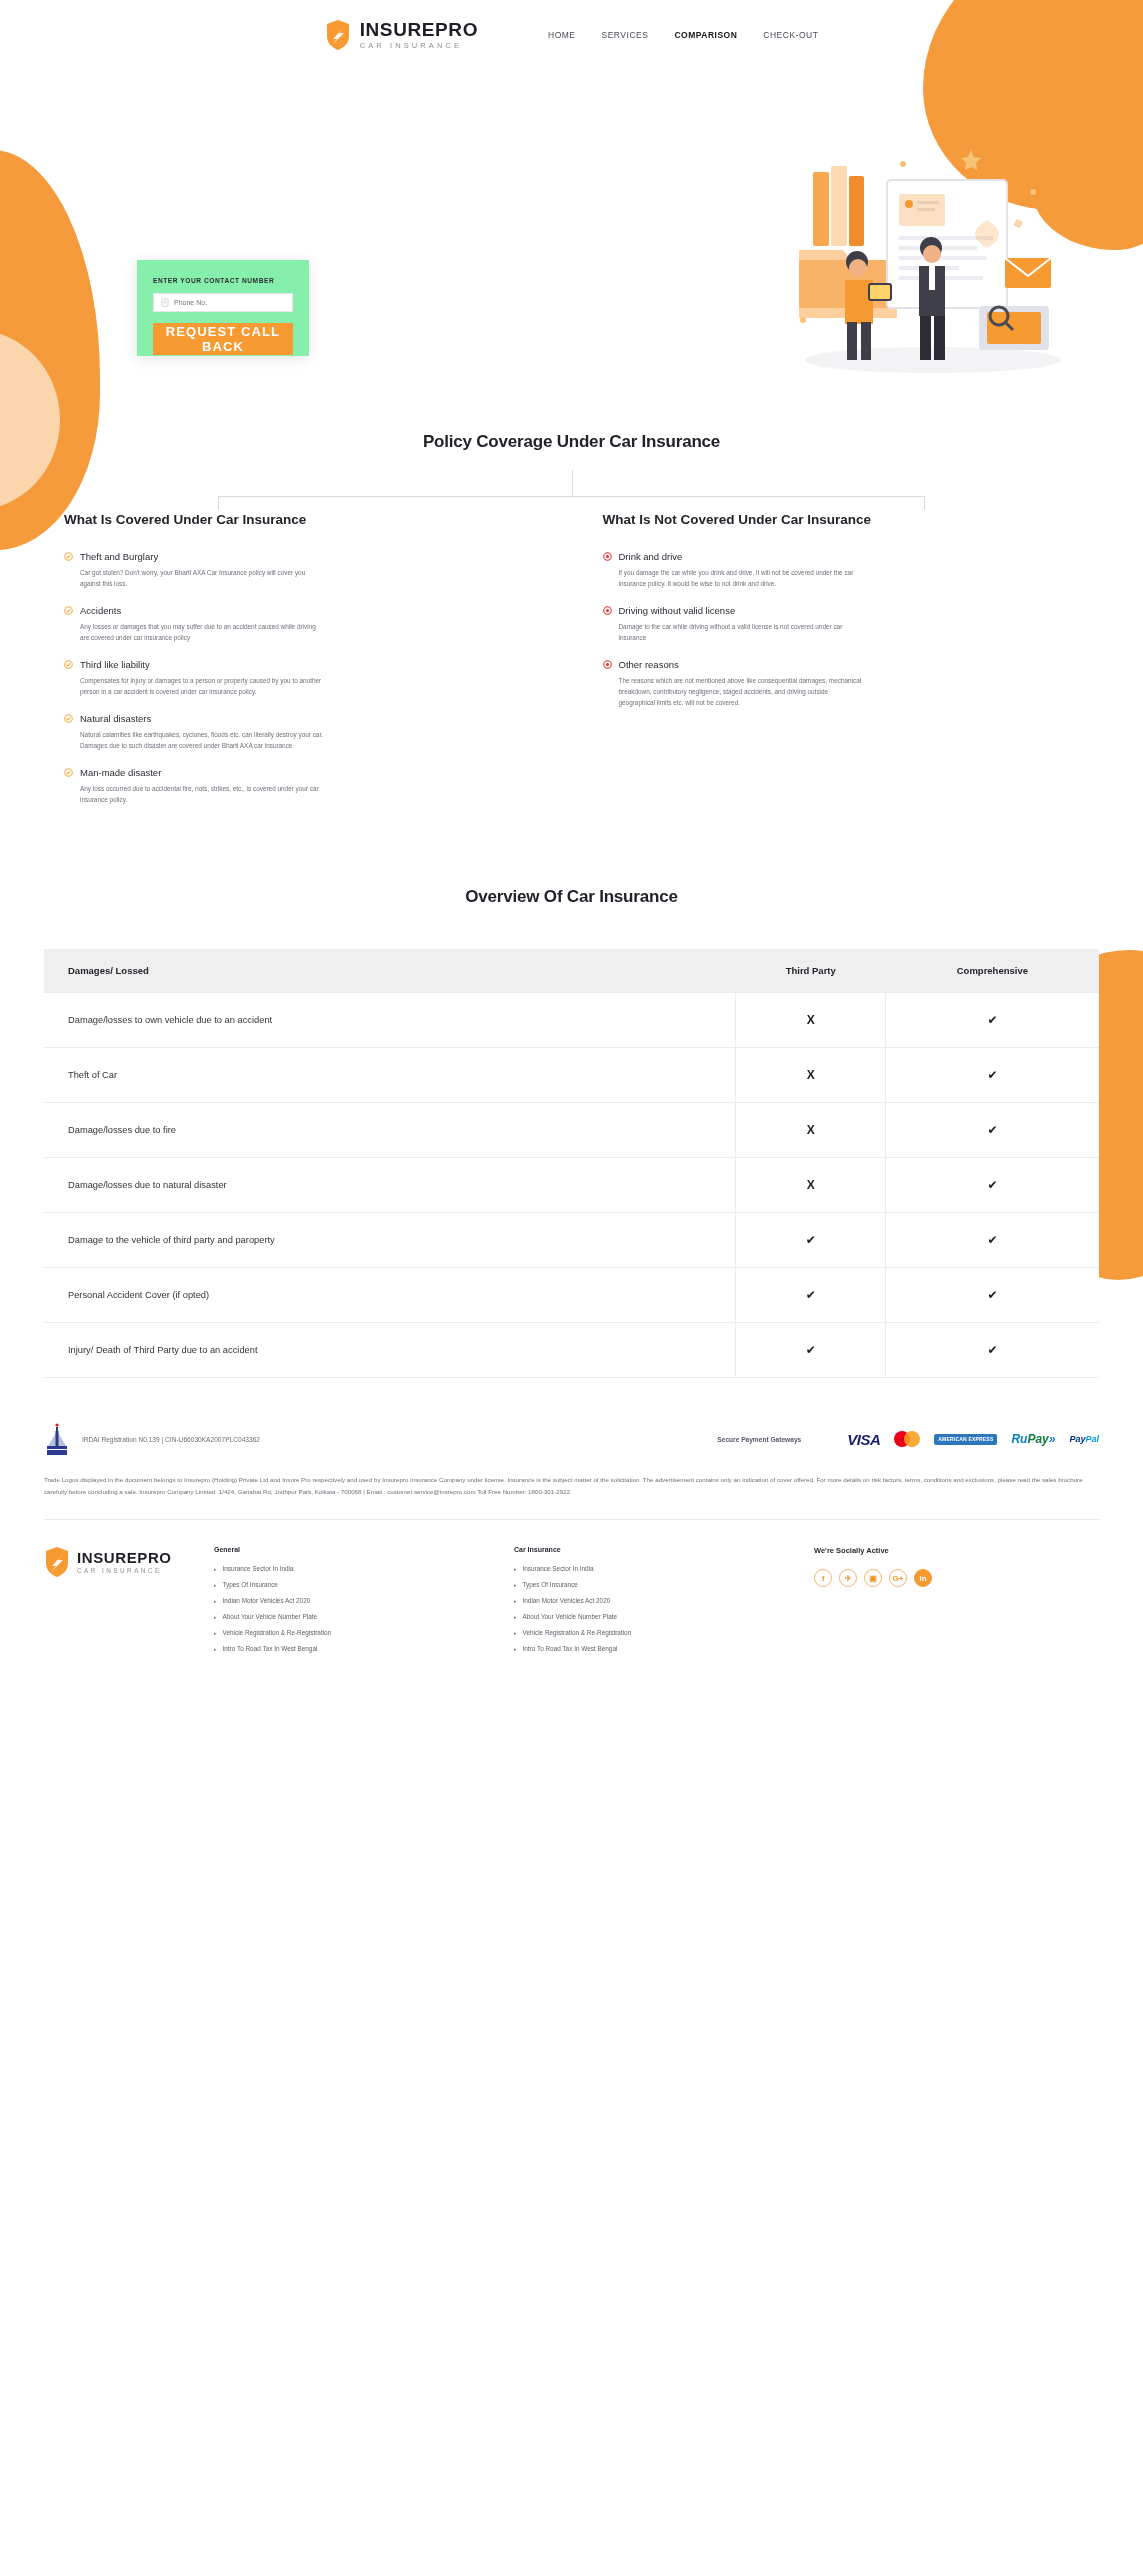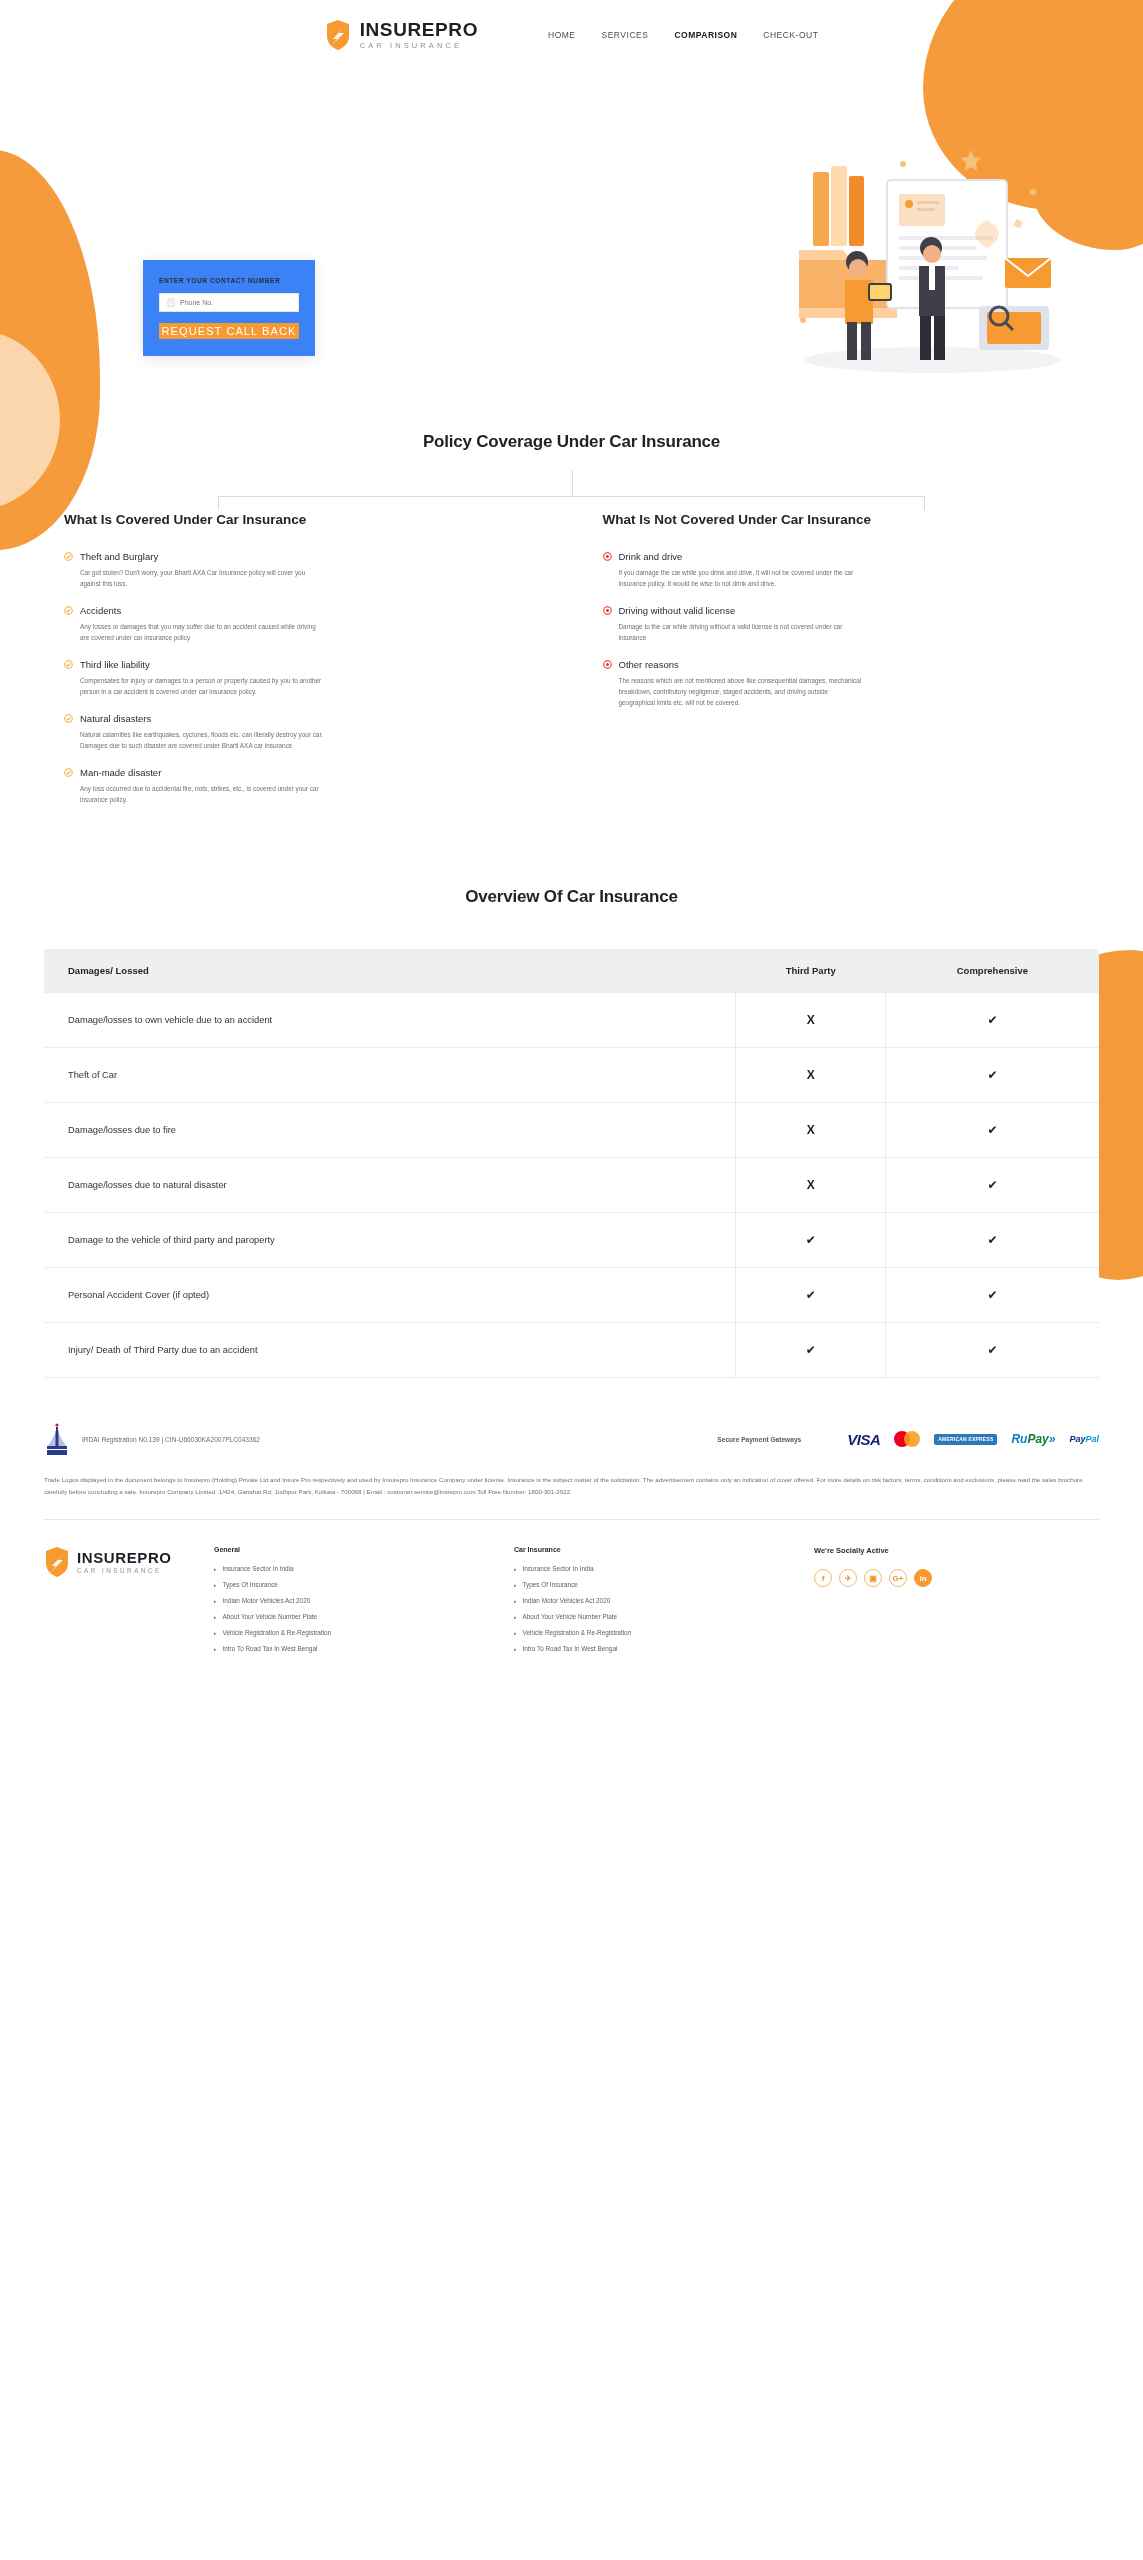--- a/index.html
+++ b/index.html
@@ -71,39 +71,39 @@
   }
   .hero-title-2 {
     font-size: 21px; font-weight: normal; color: #3a3a44; letter-spacing: -.3px;
     line-height: 1.3;
   }
   .hero-sub {
     margin-top: 16px; font-size: 7.2px; line-height: 1.75; color: #6d6d79;
     width: 196px;
   }
   .form-card {
-    position: absolute; left: 143px; top: 200px; width: 172px; height: 96px;
-    background: #3b82f6; box-shadow: 0 3px 14px rgba(0,0,0,.10);
+    position: absolute; left: 137px; top: 200px; width: 172px; height: 96px;
+    background: #86efac; box-shadow: 0 3px 14px rgba(0,0,0,.10);
     padding: 17px 16px 0 16px;
   }
   .form-label {
     font-size: 6.6px; font-weight: bold; letter-spacing: .55px; color: #2d2d36;
   }
   .form-input-wrap {
     margin-top: 9px; height: 19px; border: 1px solid #e6e6ea; display: flex;
     align-items: center; gap: 5px; padding: 0 7px; background: #fff;
   }
   .form-input-wrap .doc-icon { width: 8px; height: 9px; flex: none; }
   .form-input {
     border: 0; outline: 0; font-size: 7px; color: #b9b9c2;
     font-family: "Liberation Sans", sans-serif; width: 100%; background: transparent;
   }
   .form-btn {
-    margin-top: 11px; width: 100%; height: 16px; background: #f79a32; border: 0;
-    color: #fff; font-size: 11px; font-weight: normal; letter-spacing: 1.1px;
+    margin-top: 11px; width: 100%; height: 32px; background: #f79a32; border: 0;
+    color: #fff; font-size: 13px; font-weight: bold; letter-spacing: 1.1px;
     cursor: pointer; font-family: "Liberation Sans", sans-serif;
   }
 
   
   .hero-art { position: absolute; right: 60px; top: 60px; width: 300px; height: 260px; }
 
   
   .section-title {
     text-align: center; font-size: 17px; font-weight: bold; color: #22222a;
     letter-spacing: -.2px;

